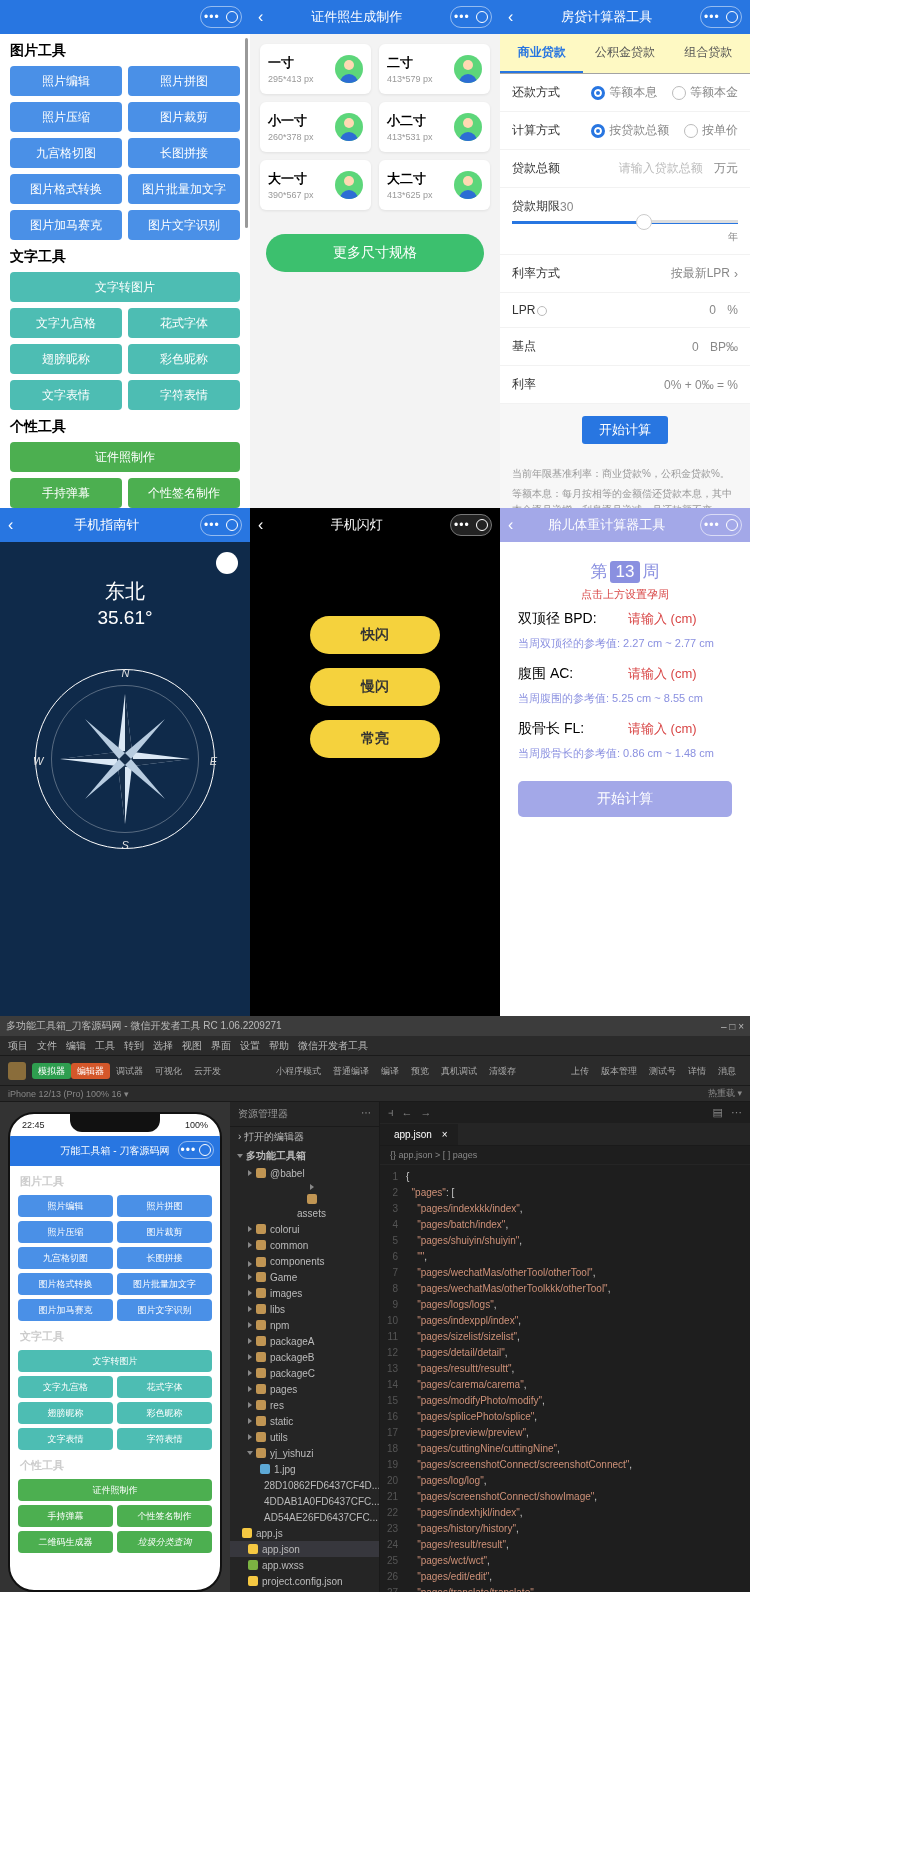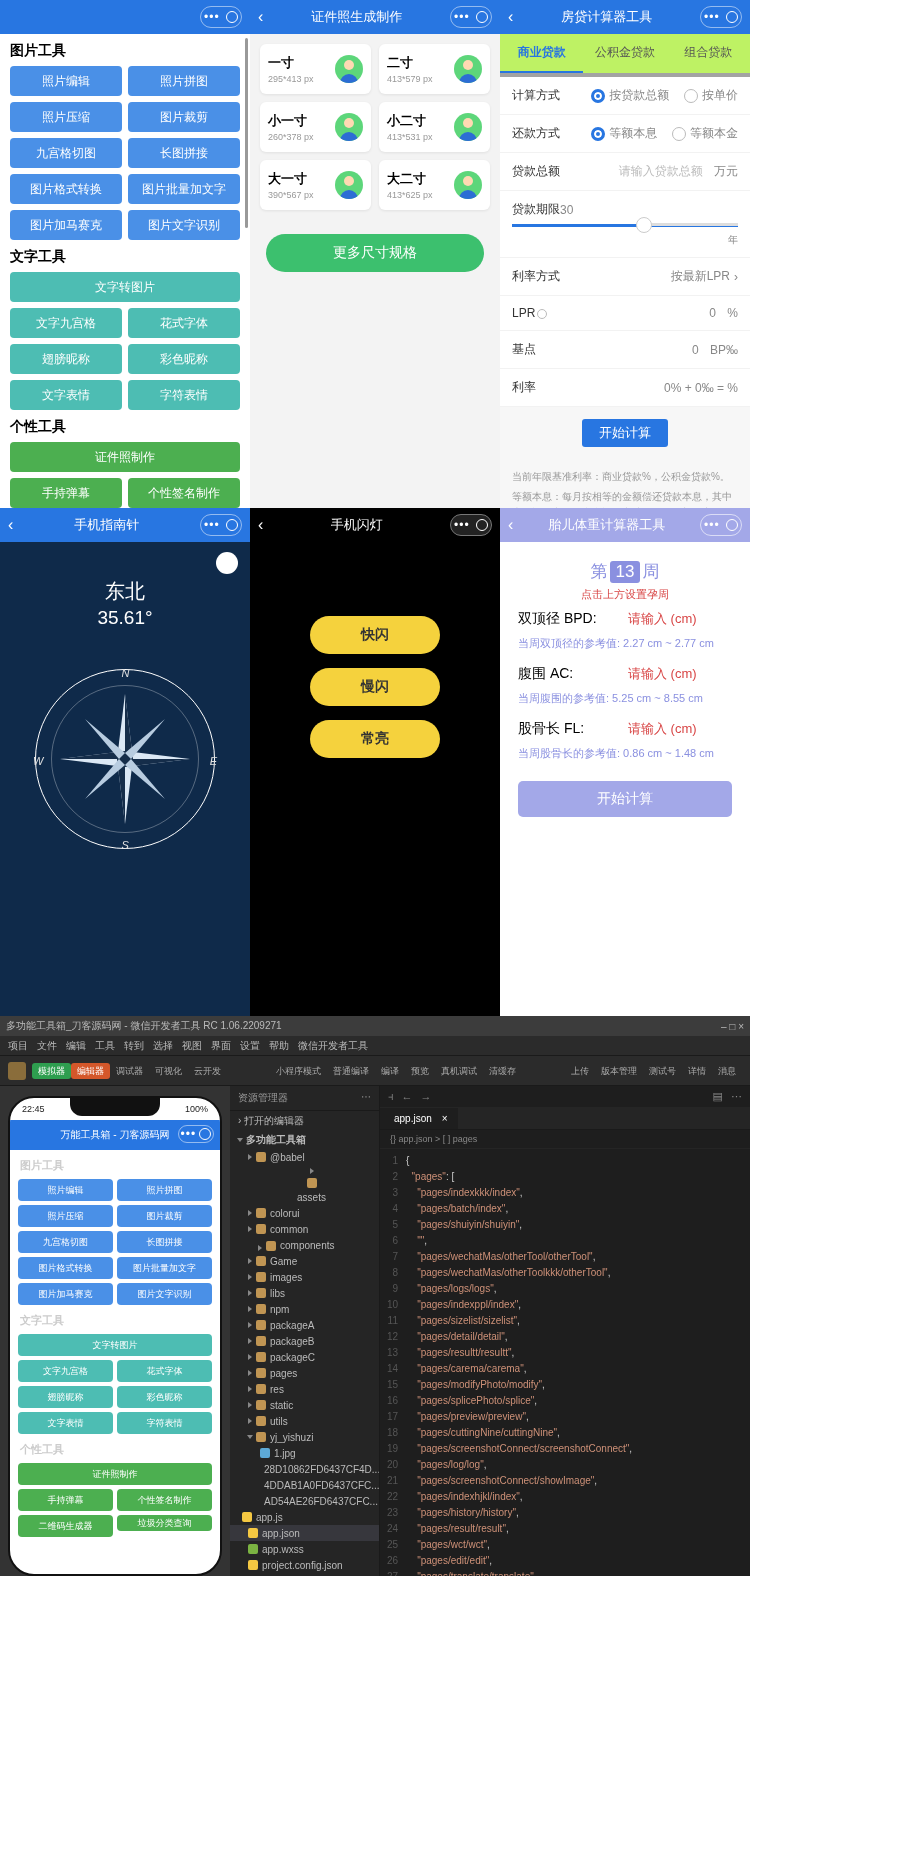--- a/index.html
+++ b/index.html
@@ -29,21 +29,21 @@
 .card{flex:1 1 calc(50% - 4px);min-width:calc(50% - 4px);background:#fff;border-radius:6px;padding:10px 8px;display:flex;align-items:center;justify-content:space-between;box-shadow:0 1px 3px rgba(0,0,0,.08)}
 .card .t{font-size:13px;font-weight:600}
 .card .sz{font-size:9px;color:#999;margin-top:2px}
 .avatar{width:28px;height:28px;border-radius:50%;background:linear-gradient(180deg,#5dd67a 0,#5dd67a 100%);position:relative;overflow:hidden}
 .avatar::before{content:"";position:absolute;left:9px;top:5px;width:10px;height:10px;border-radius:50%;background:#ffd9b3}
 .avatar::after{content:"";position:absolute;left:5px;bottom:-3px;width:18px;height:12px;border-radius:10px 10px 0 0;background:#2c6dd4}
 .bigbtn{margin:14px 16px;height:38px;background:#3cc06e;color:#fff;border-radius:19px;display:flex;align-items:center;justify-content:center;font-size:14px}
 
 
 .s3{left:500px;top:0;width:250px;height:508px;background:#f7f7f7}
-.tabs{display:flex;background:#bef264;border-bottom:4px solid #a3a3a3}
+.tabs{display:flex;background:#fef9c3;border-bottom:1px solid #a3a3a3}
 .tab{flex:1;text-align:center;font-size:12px;padding:10px 0;color:#555}
 .tab.on{color:#2876e1;border-bottom:2px solid #2876e1;font-weight:600}
 .frow{display:flex;justify-content:space-between;align-items:center;padding:10px 12px;background:#fff;font-size:12px;border-bottom:1px solid #f2f2f2}
 .frow .lab{color:#333}
 .frow .val{color:#888;display:flex;align-items:center;gap:4px}
 .radio{width:14px;height:14px;border-radius:50%;display:inline-block}
 .radio.on{background:#2876e1;border:3px solid #2876e1;box-shadow:inset 0 0 0 2px #fff}
 .radio.off{border:1.5px solid #bbb}
 .slider{position:relative;height:3px;background:#2876e1;margin:6px 0}
 .slider .end{position:absolute;right:0;top:-1px;width:40%;height:3px;background:#ddd}
@@ -232,26 +232,26 @@
         <span class="dot3">•••</span>
         <span class="circ"></span>
       </span>
   </div>
   <div class="tabs" id="s3-tabs">
       <div class="tab on">商业贷款</div>
       <div class="tab">公积金贷款</div>
       <div class="tab">组合贷款</div>
     </div>
   <div class="frow">
+    <span class="lab">还款方式</span>
+    <span class="val"><span class="radio on"></span><span>等额本息</span>&nbsp;&nbsp;<span class="radio off"></span><span>等额本金</span></span>
+  </div>
+  <div class="frow">
     <span class="lab">计算方式</span>
     <span class="val"><span class="radio on"></span><span>按贷款总额</span>&nbsp;&nbsp;<span class="radio off"></span><span>按单价</span></span>
-  </div>
-  <div class="frow">
-    <span class="lab">还款方式</span>
-    <span class="val"><span class="radio on"></span><span>等额本息</span>&nbsp;&nbsp;<span class="radio off"></span><span>等额本金</span></span>
   </div>
   <div class="frow">
     <span class="lab">贷款总额</span>
     <span class="val"><span style="color:#bbb">请输入贷款总额</span>&nbsp;<span>万元</span></span>
   </div>
   <div class="frow col" style="align-items:stretch">
     <div style="display:flex;">
       <span class="lab">贷款期限</span>
       <span class="val">
           <span>30</span>
@@ -393,20 +393,24 @@
       <span>帮助</span>
       <span>微信开发者工具</span>
     </div>
   <div class="ide-tool">
     <span style="width:18px;height:18px;background:#8a6d3b;border-radius:3px"></span>
     <span id="ide-tl-left"><span class="tbtn g">模拟器</span><span class="tbtn o">编辑器</span><span class="tbtn">调试器</span><span class="tbtn">可视化</span><span class="tbtn">云开发</span></span>
     <span style="flex:1"></span>
     <span id="ide-tl-mid"><span class="tbtn">小程序模式</span><span class="tbtn">普通编译</span><span class="tbtn">编译</span><span class="tbtn">预览</span><span class="tbtn">真机调试</span><span class="tbtn">清缓存</span></span>
     <span style="flex:1"></span>
     <span id="ide-tl-right"><span class="tbtn">上传</span><span class="tbtn">版本管理</span><span class="tbtn">测试号</span><span class="tbtn">详情</span><span class="tbtn">消息</span></span>
+  </div>
+  <div class="simbar">
+    <span>iPhone 12/13 (Pro) 100% 16 ▾</span>
+    <span>热重载 ▾</span>
   </div>
   <div class="ide-body">
     <div class="sim">
       <div class="phone">
         <div class="notch"></div>
         <div class="status">
             <span>22:45</span>
             <span>100%</span>
           </div>
         <div class="phead">
@@ -439,21 +443,21 @@
               <div class="btn teal" style="height: 22px; font-size: 9px;">彩色昵称</div>
               <div class="btn teal" style="height: 22px; font-size: 9px;">文字表情</div>
               <div class="btn teal" style="height: 22px; font-size: 9px;">字符表情</div>
             </div>
             <div class="sect-title" style="font-size: 11px;">个性工具</div>
             <div class="btngrid" style="gap: 4px; padding: 0px 8px;">
               <div class="btn green full" style="height: 22px; font-size: 9px;">证件照制作</div>
               <div class="btn green" style="height: 22px; font-size: 9px;">手持弹幕</div>
               <div class="btn green" style="height: 22px; font-size: 9px;">个性签名制作</div>
               <div class="btn green" style="height: 22px; font-size: 9px;">二维码生成器</div>
-              <div class="btn green" style="height: 16px; font-size: 9px;">垃圾分类查询</div>
+              <div class="btn green" style="height: 22px; font-size: 9px; font-style: italic;">垃圾分类查询</div>
             </div>
           </div>
       </div>
     </div>
     <div class="tree">
       <div class="tree-h">
           <span>资源管理器</span>
           <span>⋯</span>
         </div>
       <div class="tnode" style="padding-left:8px">› 打开的编辑器</div>
@@ -475,21 +479,21 @@
           <div class="tnode" style="padding-left: 18px;">
             <span class="caret"></span>
             <span class="fico folder"></span>
             <span>colorui</span>
           </div>
           <div class="tnode" style="padding-left: 18px;">
             <span class="caret"></span>
             <span class="fico folder"></span>
             <span>common</span>
           </div>
-          <div class="tnode" style="padding-left: 28px; align-items: flex-end;">
+          <div class="tnode" style="padding-left: 18px; align-items: flex-end;">
             <span class="caret"></span>
             <span class="fico folder"></span>
             <span>components</span>
           </div>
           <div class="tnode" style="padding-left: 18px;">
             <span class="caret"></span>
             <span class="fico folder"></span>
             <span>Game</span>
           </div>
           <div class="tnode" style="padding-left: 18px;">

